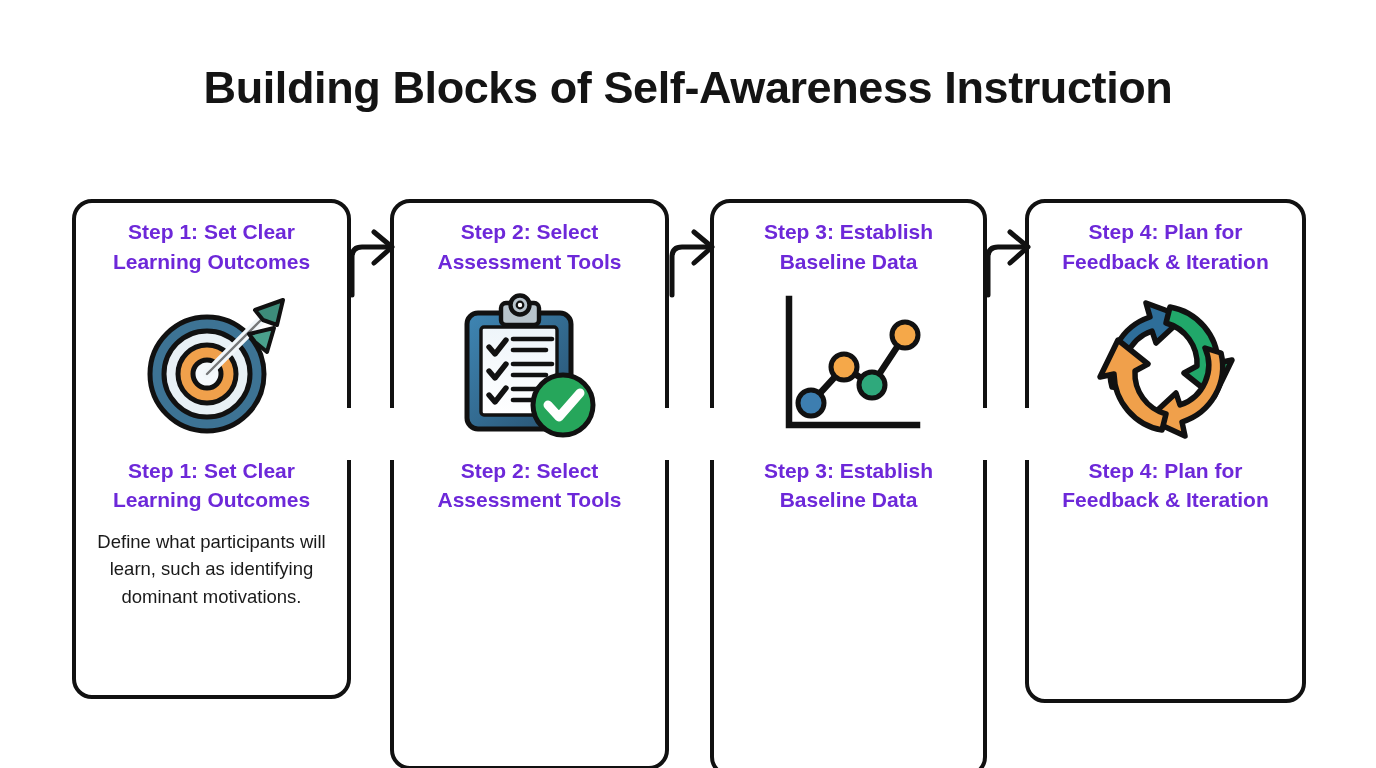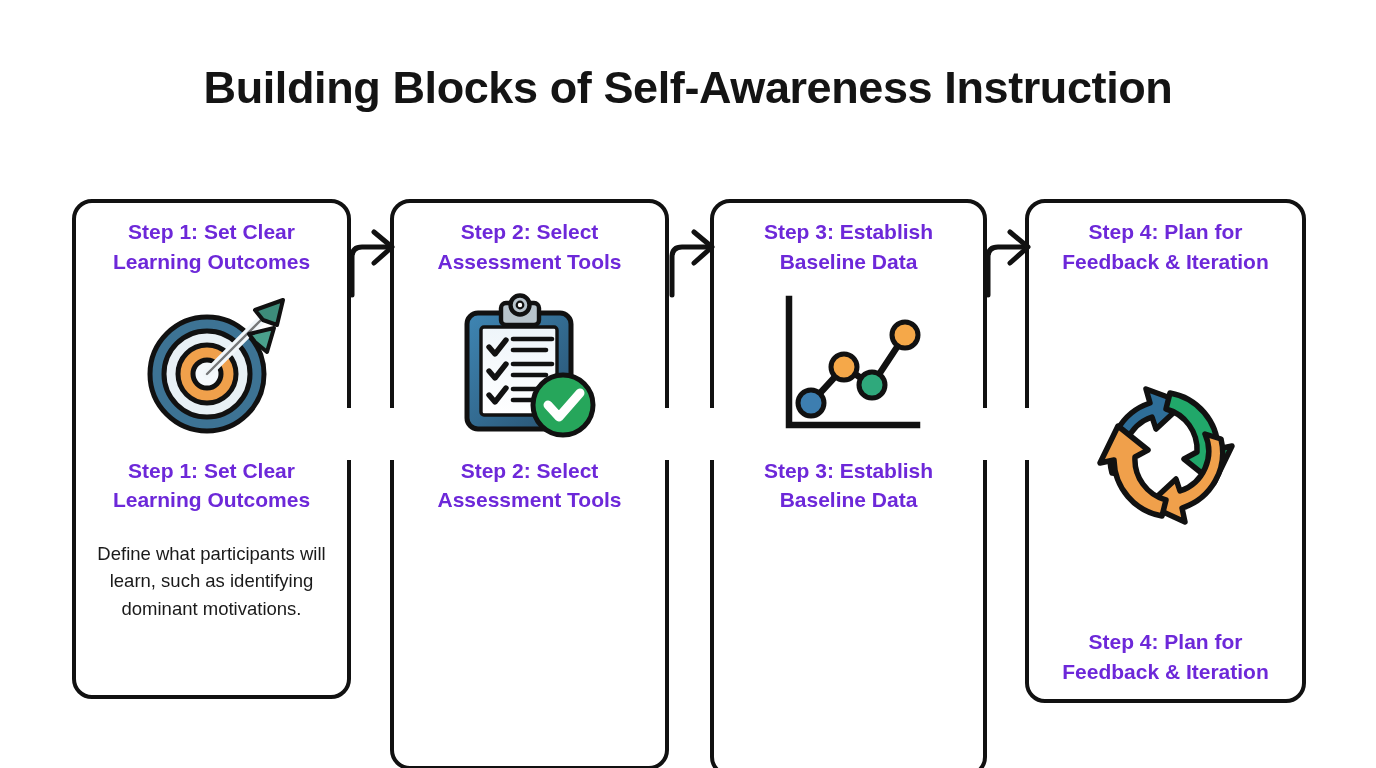--- a/index.html
+++ b/index.html
@@ -41,21 +41,21 @@
     border:4px solid #111111;
     border-radius:20px;
     display:flex;
     flex-direction:column;
     align-items:center;
     padding:14px 12px 12px 12px;
   }
   .card.c1 { left:72px;   width:279px; height:500px; }
   .card.c2 { left:390px;  width:279px; height:571px; }
   .card.c3 { left:710px;  width:277px; height:578px; }
-  .card.c4 { left:1025px; width:281px; height:504px;justify-content:space-between; }
+  .card.c4 { left:1025px; width:281px; height:504px; }
 
   
   .border-gap {
     position:absolute;
     right:-7px;
     top:205px;
     width:14px; height:52px;
     background:#ffffff;
   }
   
@@ -86,21 +86,21 @@
   }
   .card-heading.lower {
     margin-top:6px;
   }
   .card-body {
     font-size:18.5px;
     line-height:1.47;
     color:#1a1a1a;
     text-align:center;
     width:100%;
-    margin-top:25px;
+    margin-top:13px;
   }
 
   
   .connector {
     position:absolute;
     top:0;
     pointer-events:none;
   }
 </style>
 </head>

